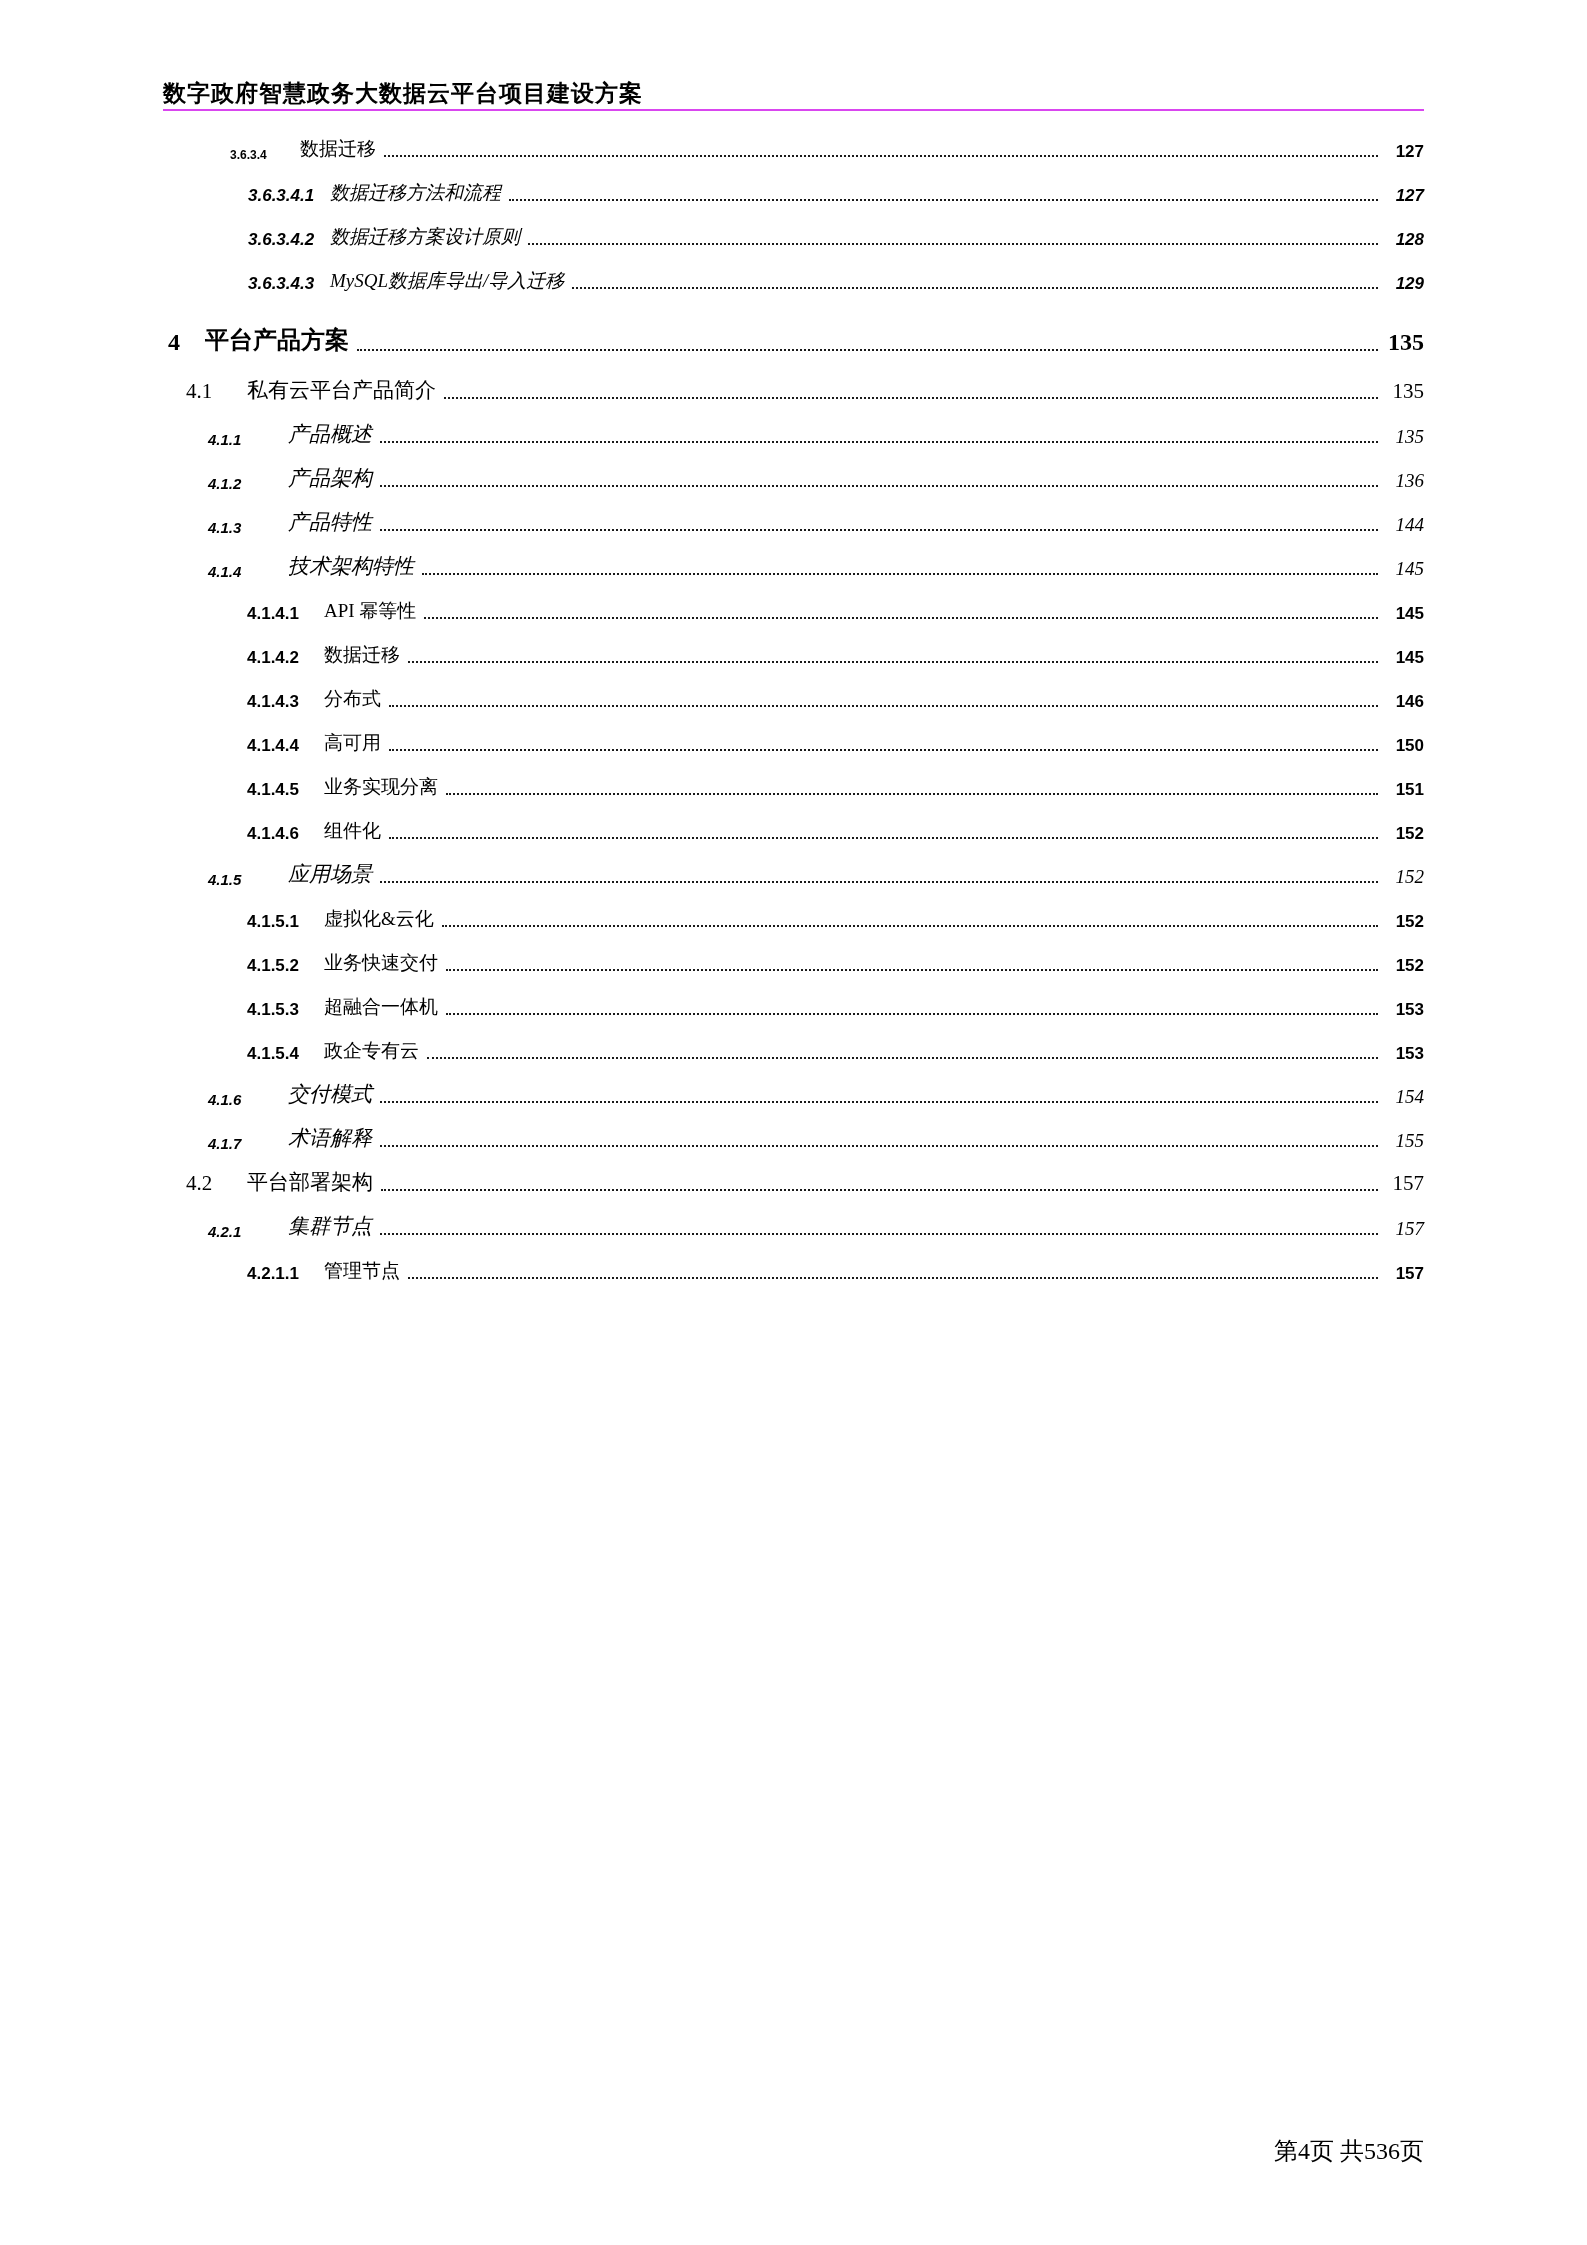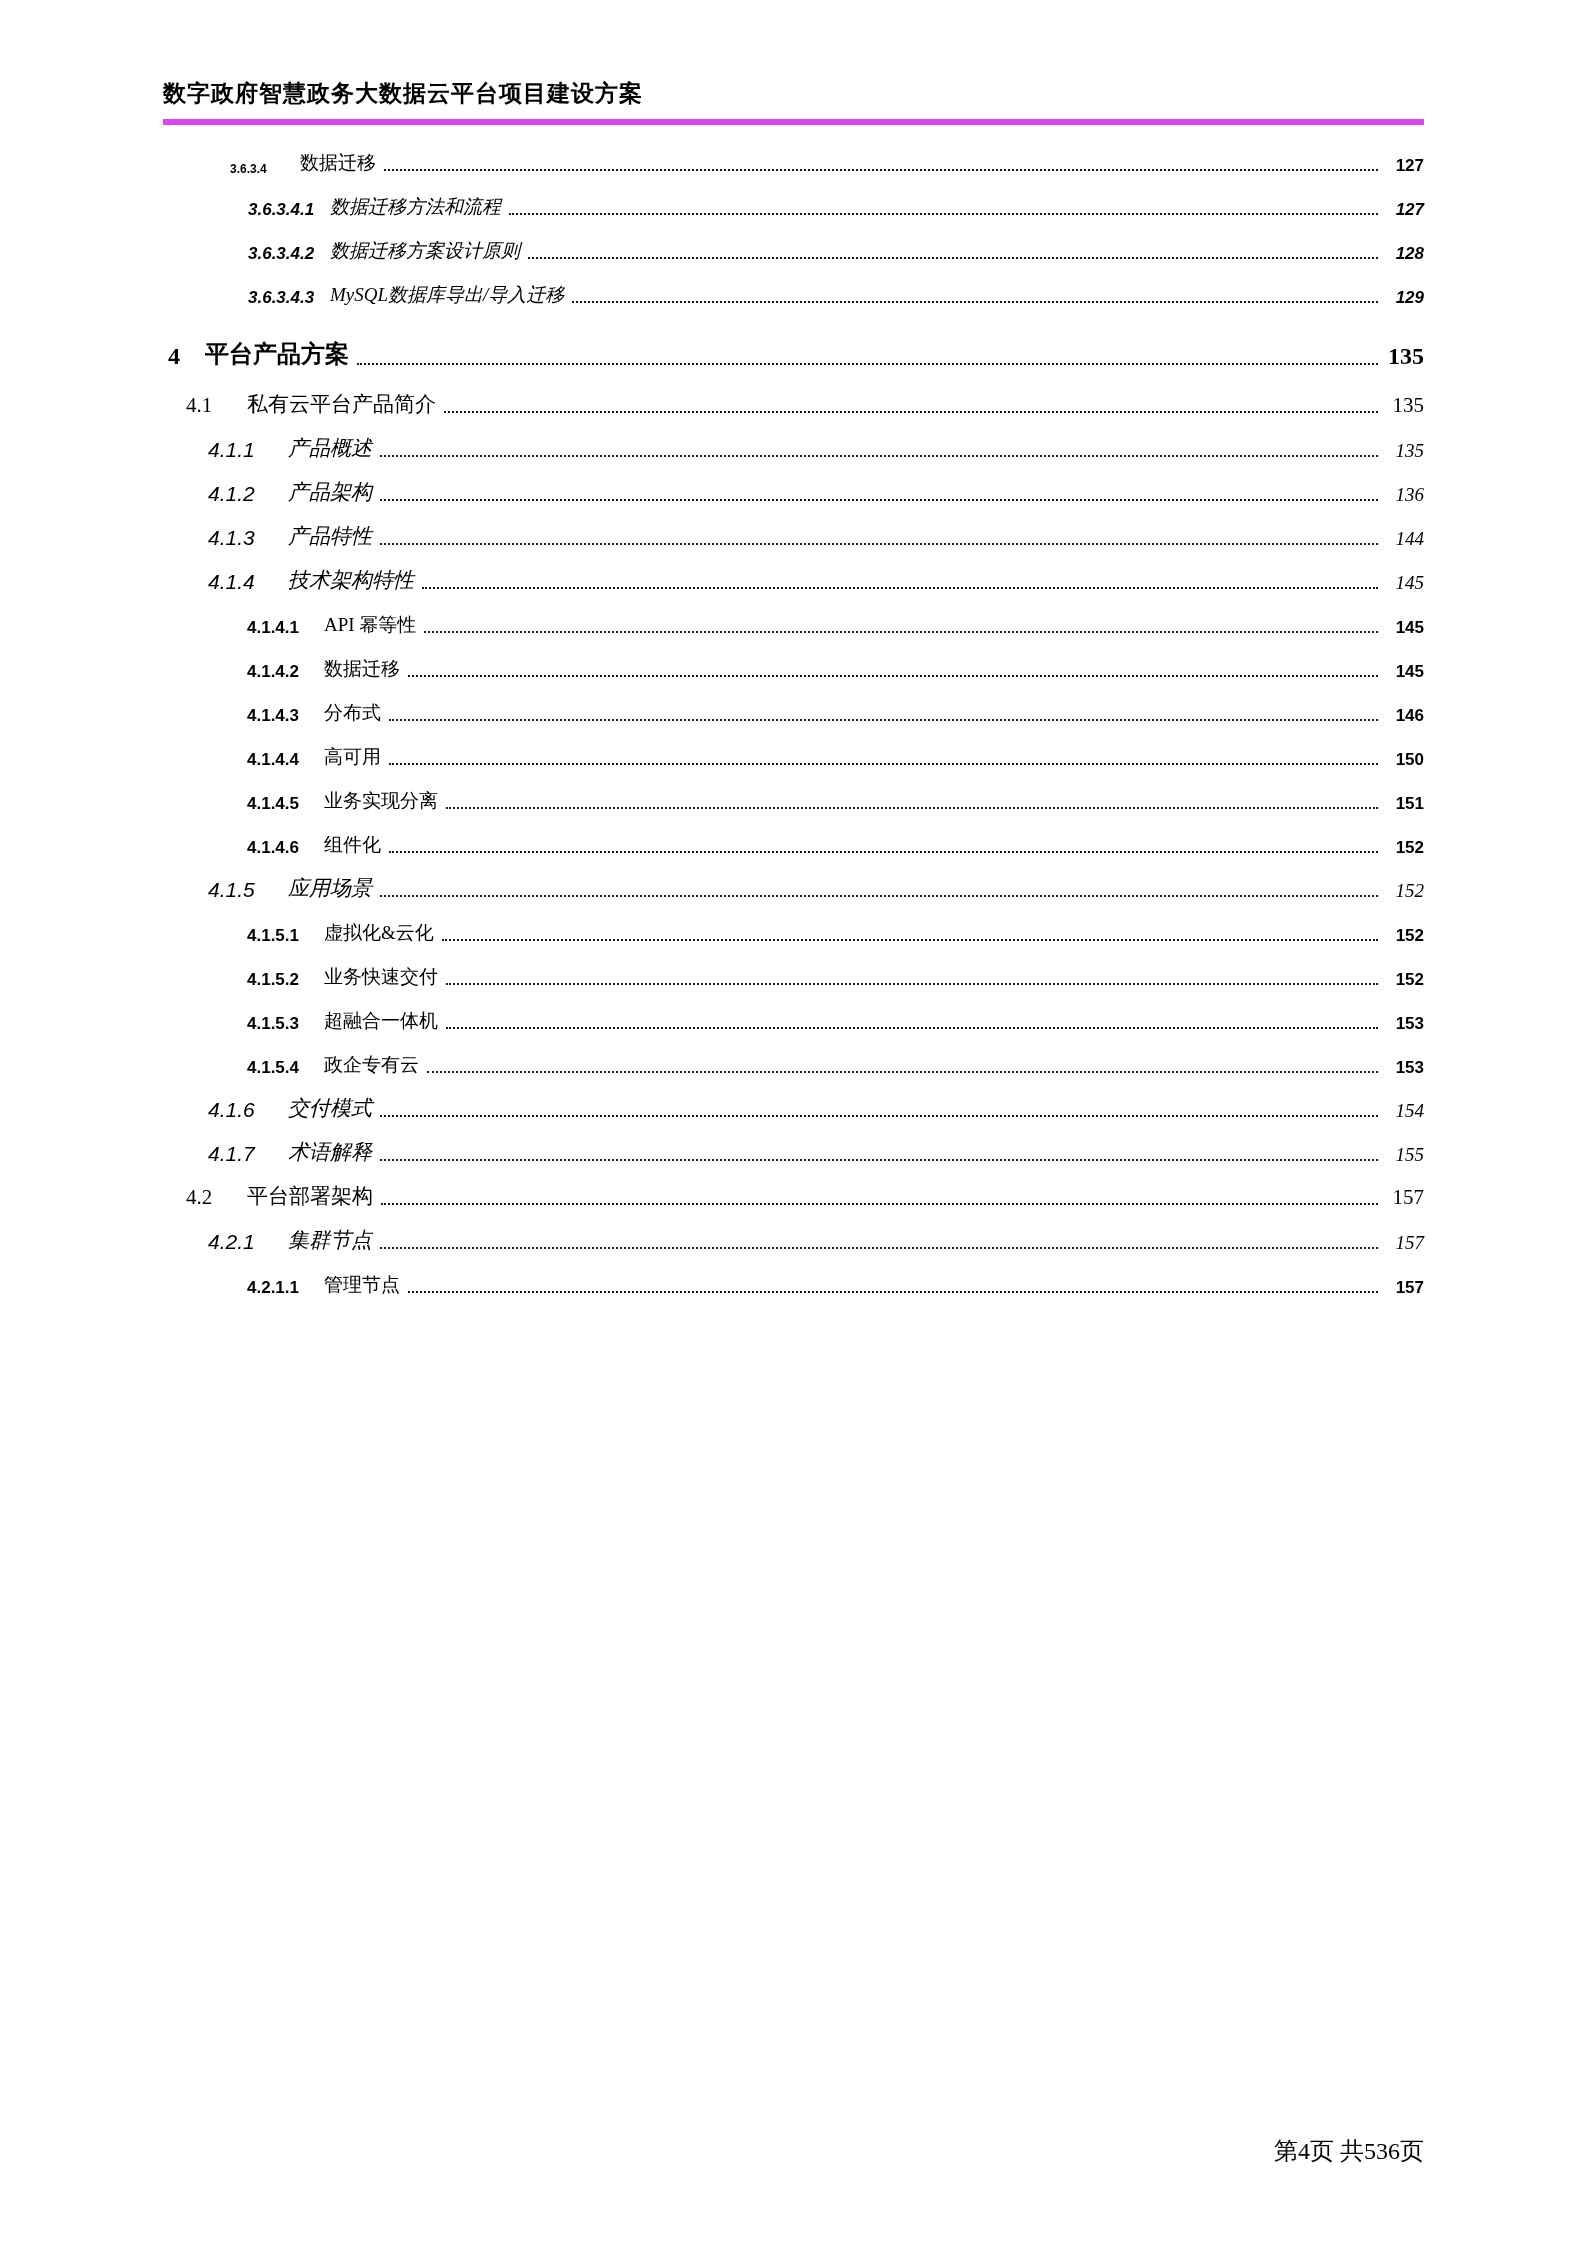--- a/index.html
+++ b/index.html
@@ -16,22 +16,21 @@
     color: #000000;
   }
   .page {
     position: absolute;
     inset: 0;
     padding: 78px 163px 0 163px;
     box-sizing: border-box;
   }
   
   .doc-header {
-    border-bottom: 6px solid #d946ef;
-    padding-bottom: 10px;
+    border-bottom: 2px solid #d946ef;
   }
   .doc-header .title {
     font-size: 23px;
     font-weight: bold;
     letter-spacing: 1px;
     font-family: "Liberation Serif", serif;
   }
   
   .toc {
     margin-top: 14px;
@@ -83,21 +82,21 @@
   .lv-1 { margin-left: 5px; font-size: 24px; font-weight: bold; height: 56px; margin-top: 6px; margin-bottom: 4px; }
   .lv-1 .num { min-width: 37px; }
   .lv-1 .leader { border-bottom-width: 2.5px; }
 
   
   .lv-2 { margin-left: 23px; font-size: 21px; }
   .lv-2 .num { min-width: 61px; }
 
   
   .lv-3 { margin-left: 45px; font-size: 21px; font-style: italic; }
-  .lv-3 .num { min-width: 80px; font-family: "Liberation Sans", sans-serif; font-weight: normal; font-size: 21px; }
+  .lv-3 .num { min-width: 80px; font-family: "Liberation Sans", sans-serif; font-weight: bold; font-size: 15px; }
   .lv-3 .pg  { font-size: 19px; }
 
   
   .lv-4 { margin-left: 84px; font-size: 19px; }
   .lv-4 .num { min-width: 77px; font-family: "Liberation Sans", sans-serif; font-weight: bold; font-size: 17px; }
   .lv-4 .pg  { font-family: "Liberation Sans", sans-serif; font-weight: bold; font-size: 17px; }
 
   
   .doc-footer {
     position: absolute;

